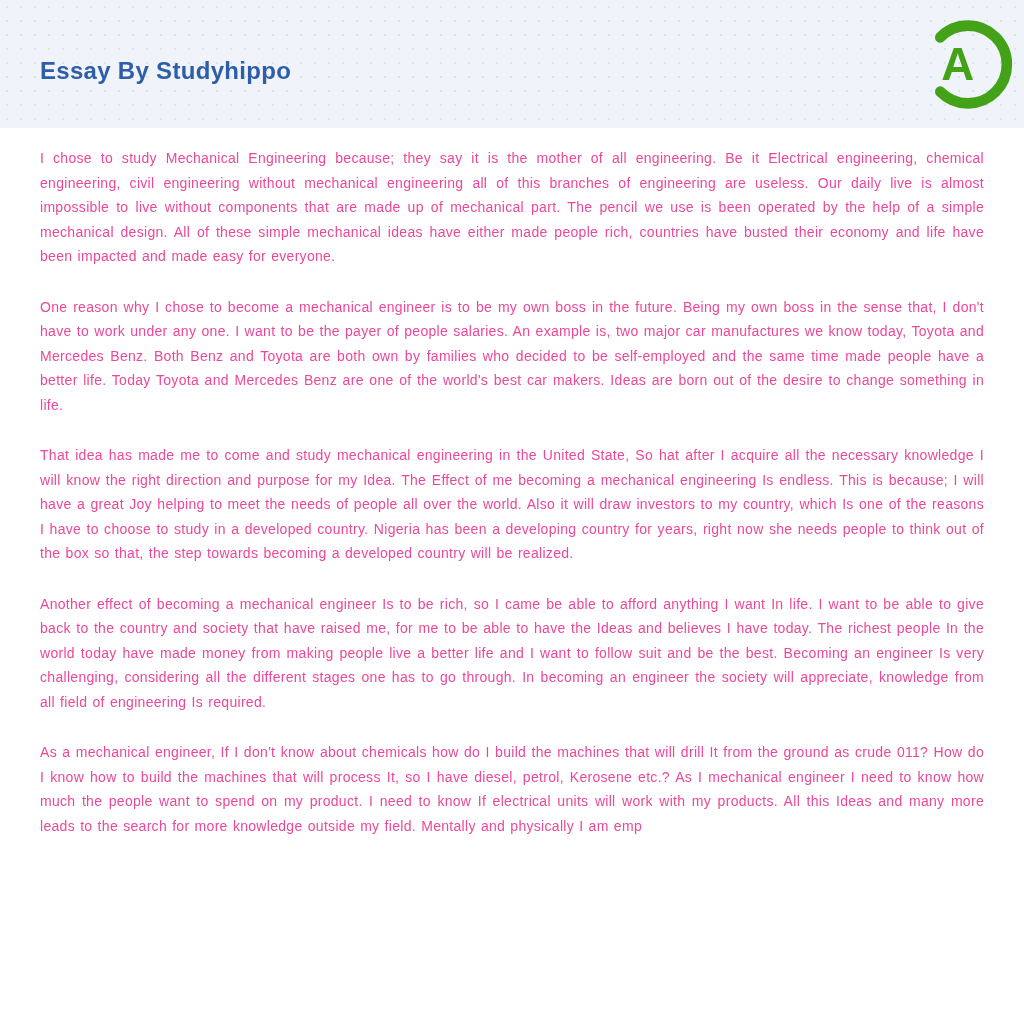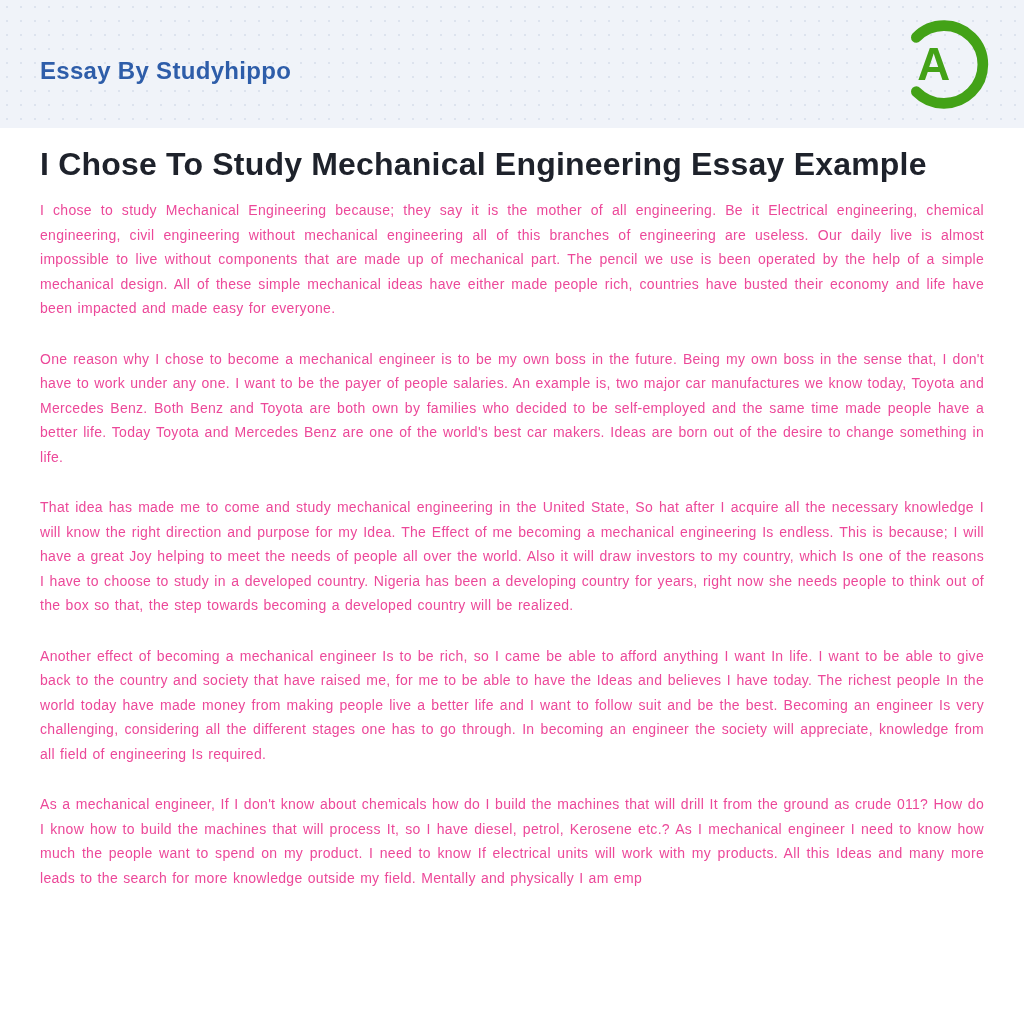--- a/index.html
+++ b/index.html
@@ -14,21 +14,21 @@
   }
   .page-header {
     width: 1024px;
     height: 128px;
     background-color: #f0f3f9;
     background-image: radial-gradient(#dde3ee 1px, rgba(0,0,0,0) 1.2px);
     background-size: 14px 14px;
     display: flex;
     justify-content: space-between;
     align-items: center;
-    padding: 0 32px 0 40px;
+    padding: 0 8px 0 40px;
   }
   .header-left {
     display: flex;
     flex-direction: column;
     gap: 13px;
     padding-top: 14px;
   }
   .site-title {
     color: #2e5da9;
     font-size: 24px;
@@ -80,19 +80,18 @@
   </div>
   <div>
     <svg class="logo" viewBox="0 0 100 100" aria-hidden="true">
       <path d="M 22 22 A 40 40 0 1 1 22 78" fill="none" stroke="#43a217" stroke-width="11" stroke-linecap="round"></path>
       <text x="40" y="66" text-anchor="middle" font-size="47" font-weight="bold" fill="#43a217" font-family="Liberation Sans, sans-serif">A</text>
     </svg>
   </div>
 </header>
 
 <main class="essay-main">
-  <h1 class="essay-title">I Chose To Study Mechanical Engineering Essay Example</h1>
   <p class="essay-paragraph">I chose to study Mechanical Engineering because; they say it is the mother of all engineering. Be it Electrical engineering, chemical engineering, civil engineering without mechanical engineering all of this branches of engineering are useless. Our daily live is almost impossible to live without components that are made up of mechanical part. The pencil we use is been operated by the help of a simple mechanical design. All of these simple mechanical ideas have either made people rich, countries have busted their economy and life have been impacted and made easy for everyone.</p>
   <p class="essay-paragraph">One reason why I chose to become a mechanical engineer is to be my own boss in the future. Being my own boss in the sense that, I don't have to work under any one. I want to be the payer of people salaries. An example is, two major car manufactures we know today, Toyota and Mercedes Benz. Both Benz and Toyota are both own by families who decided to be self-employed and the same time made people have a better life. Today Toyota and Mercedes Benz are one of the world's best car makers. Ideas are born out of the desire to change something in life.</p>
   <p class="essay-paragraph">That idea has made me to come and study mechanical engineering in the United State, So hat after I acquire all the necessary knowledge I will know the right direction and purpose for my Idea. The Effect of me becoming a mechanical engineering Is endless. This is because; I will have a great Joy helping to meet the needs of people all over the world. Also it will draw investors to my country, which Is one of the reasons I have to choose to study in a developed country. Nigeria has been a developing country for years, right now she needs people to think out of the box so that, the step towards becoming a developed country will be realized.</p>
   <p class="essay-paragraph">Another effect of becoming a mechanical engineer Is to be rich, so I came be able to afford anything I want In life. I want to be able to give back to the country and society that have raised me, for me to be able to have the Ideas and believes I have today. The richest people In the world today have made money from making people live a better life and I want to follow suit and be the best. Becoming an engineer Is very challenging, considering all the different stages one has to go through. In becoming an engineer the society will appreciate, knowledge from all field of engineering Is required.</p>
   <p class="essay-paragraph">As a mechanical engineer, If I don't know about chemicals how do I build the machines that will drill It from the ground as crude 011? How do I know how to build the machines that will process It, so I have diesel, petrol, Kerosene etc.? As I mechanical engineer I need to know how much the people want to spend on my product. I need to know If electrical units will work with my products. All this Ideas and many more leads to the search for more knowledge outside my field. Mentally and physically I am emp</p>
 </main>
 
 </body></html>

